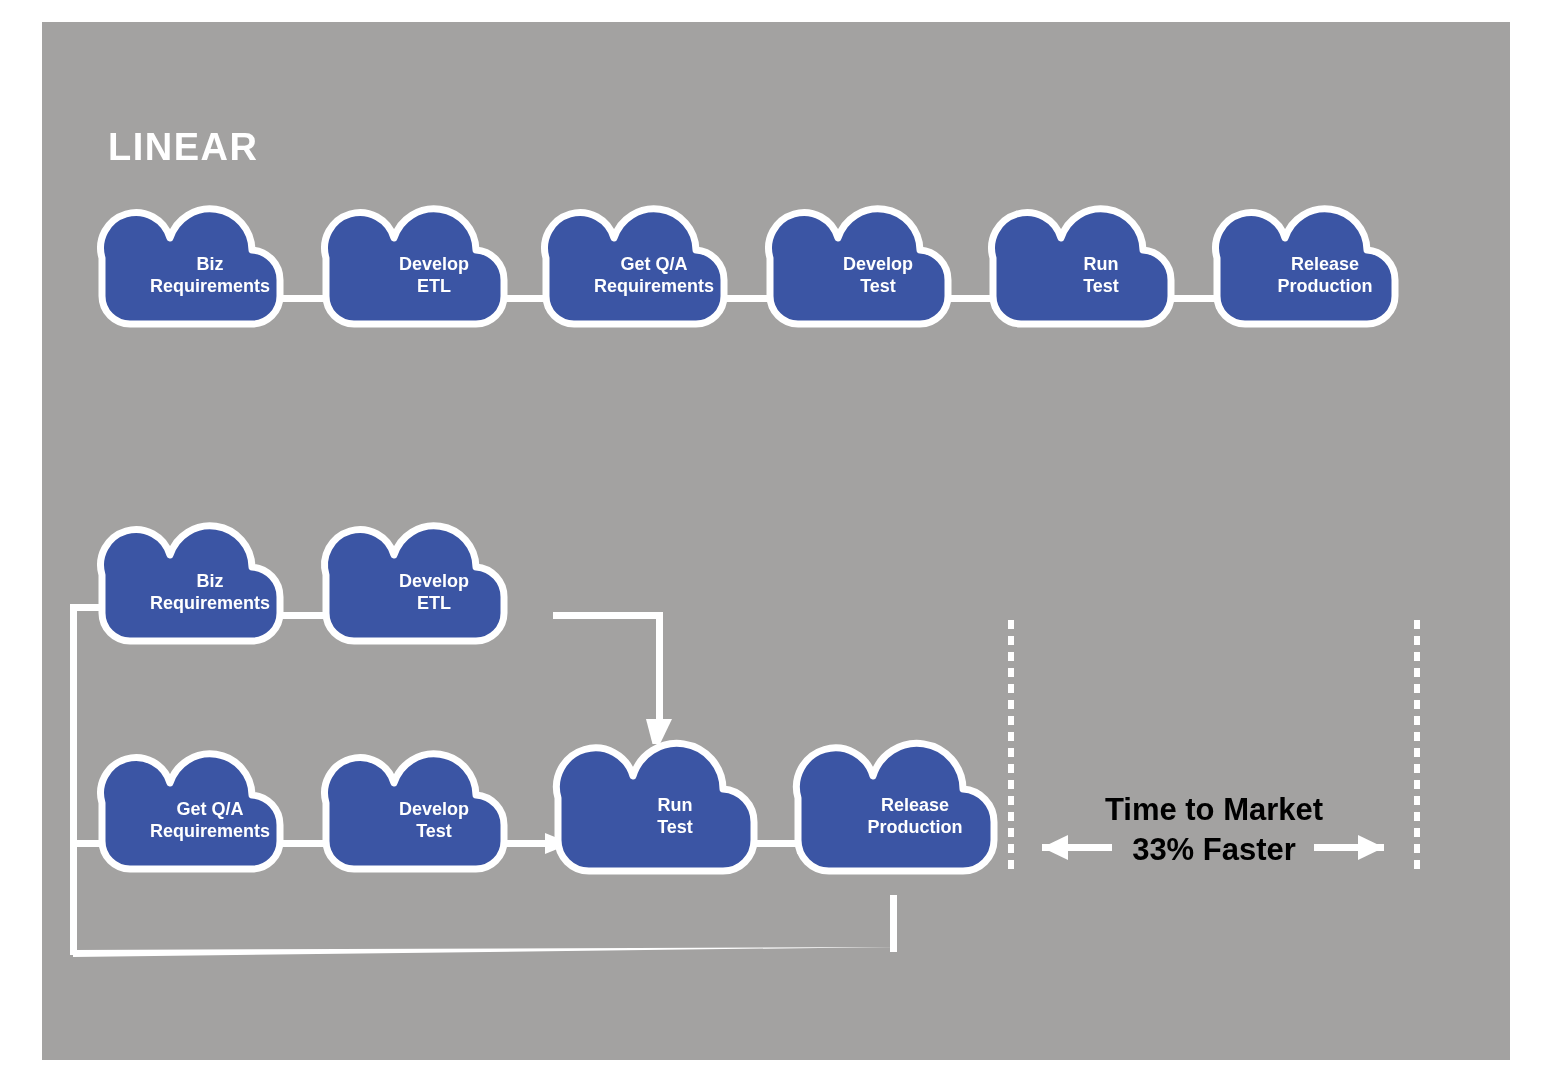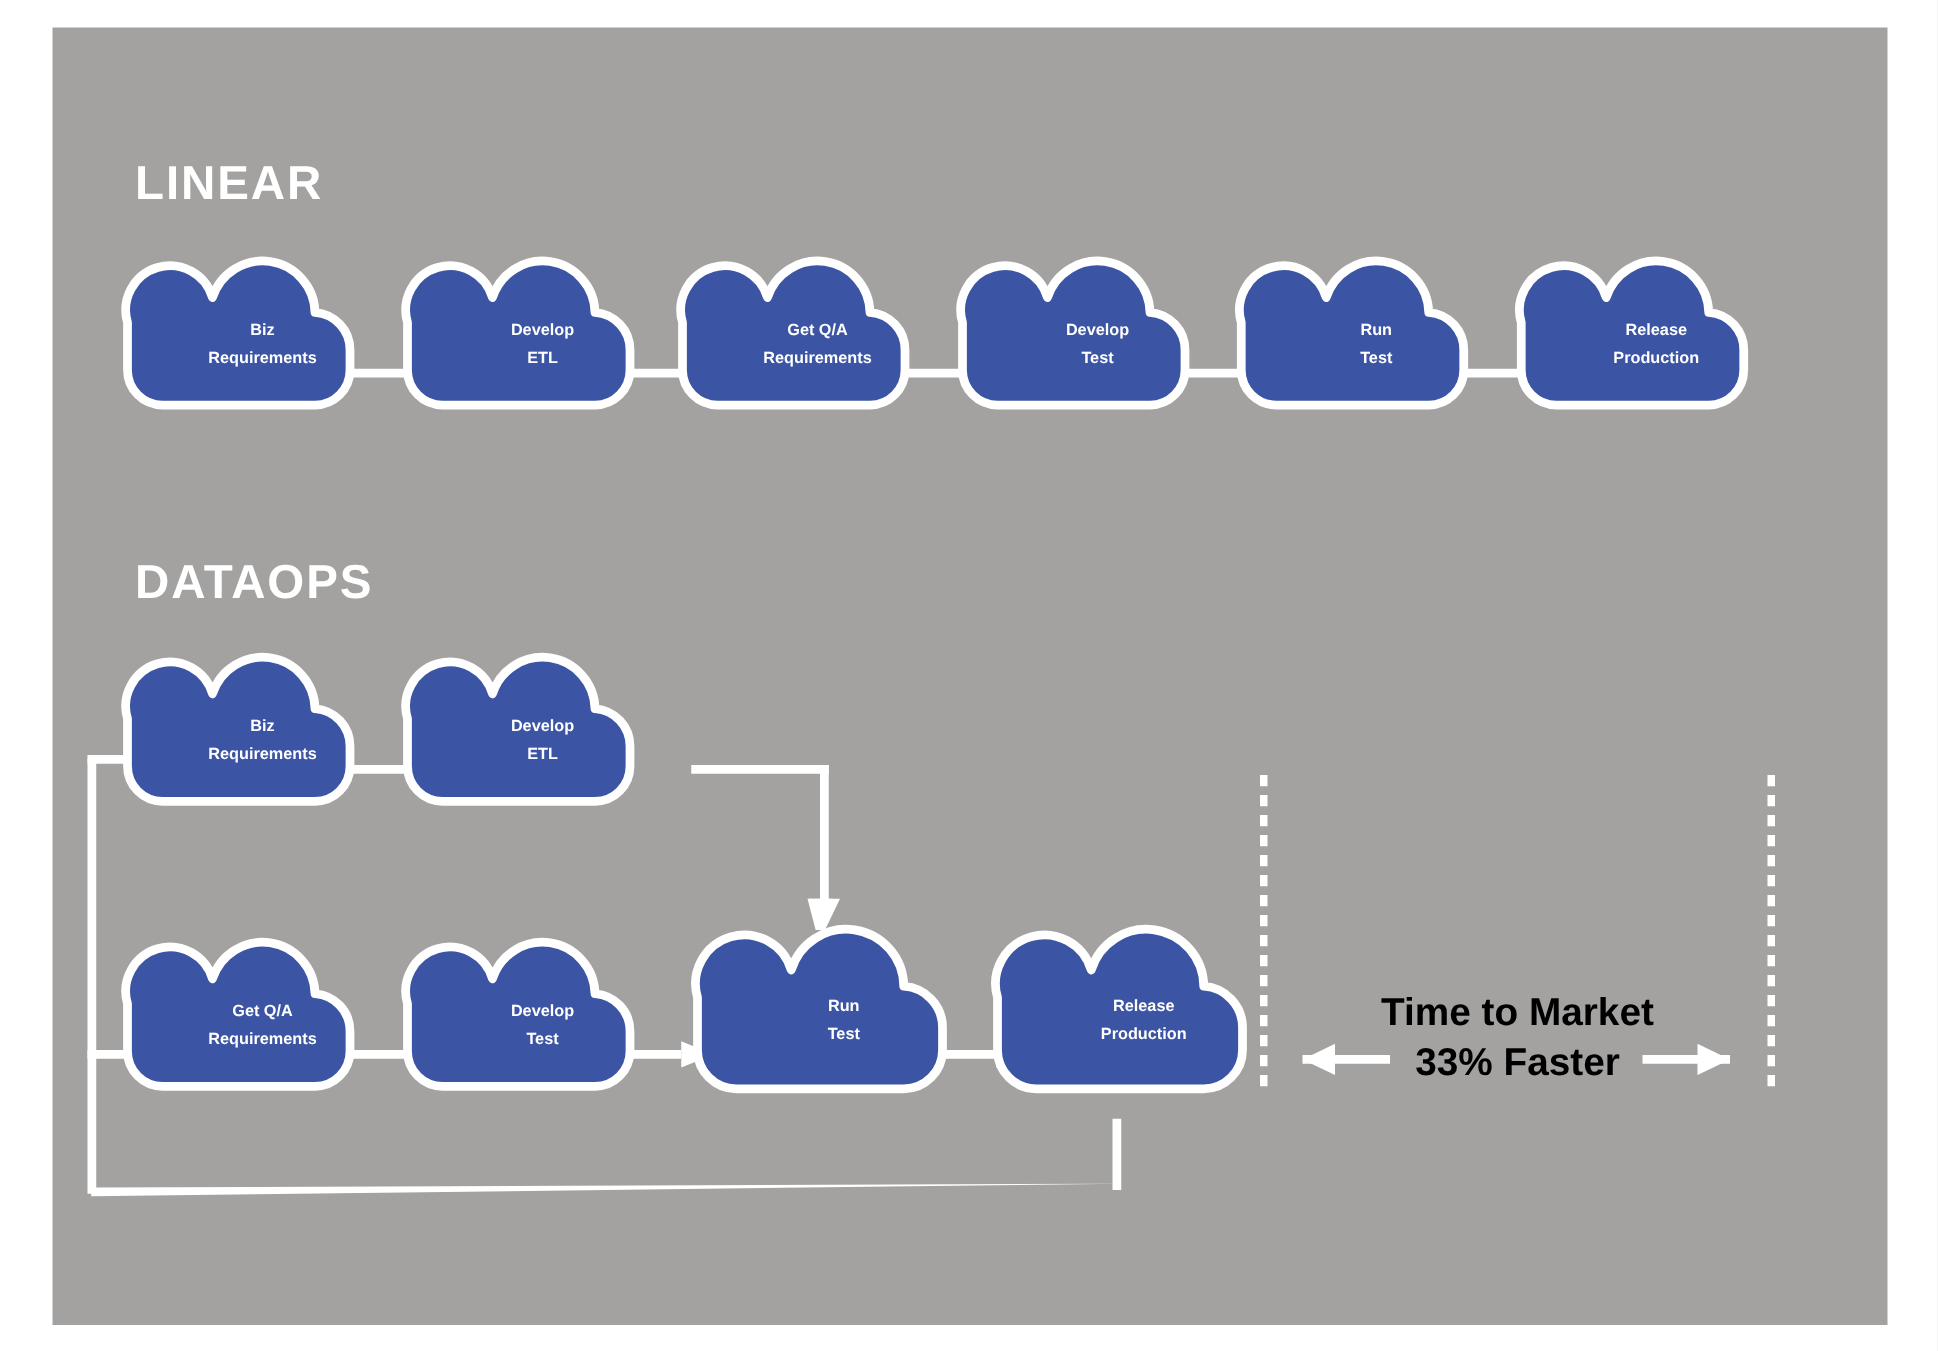--- a/index.html
+++ b/index.html
@@ -29,21 +29,21 @@
   .cloud{
     position:absolute;
   }
   .cloud svg{display:block;overflow:visible;}
   .cloud-label{
     position:absolute;
     left:0;right:0;
     text-align:center;
     color:#ffffff;
     font-weight:bold;
-    font-size:13px;
+    font-size:18px;
     line-height:22px;
     white-space:pre-line;
     pointer-events:none;
     margin-left:38px;
   }
 
   .conn{position:absolute;}
   .conn svg{display:block;overflow:visible;}
 
   .ttm-text{
@@ -128,21 +128,20 @@
     </div>
 
     <div class="cloud" style="left:1173px;top:174px;width:182px;height:130px;">
       <svg width="182" height="130" viewBox="0 0 182 130">
         <path d="M61 128 H152 A28 28 0 0 0 180 100 V84 A30 30 0 0 0 152 54 A42 42 0 0 0 70 42 A31 31 0 0 0 2 62 V100 A28 28 0 0 0 30 128 Z" fill="#3b55a4" stroke="#ffffff" stroke-width="7" stroke-linejoin="round"></path>
       </svg>
       <div class="cloud-label" style="top:57px;">Release
 Production</div>
     </div>
 
-    <div class="section-title" id="title-dataops" style="left:66px;top:425px;">DATAOPS</div>
 
     <div class="conn" style="left:0px;top:0px;width:1468px;height:1038px;">
       <svg width="1468" height="1038" viewBox="0 0 1468 1038">
         <g fill="#ffffff">
 
           <rect x="196" y="590" width="88" height="7"></rect>
           <polygon points="284,583 310,593.5 284,604"></polygon>
 
           <rect x="511" y="590" width="110" height="7"></rect>
           <rect x="614" y="590" width="7" height="110"></rect>

